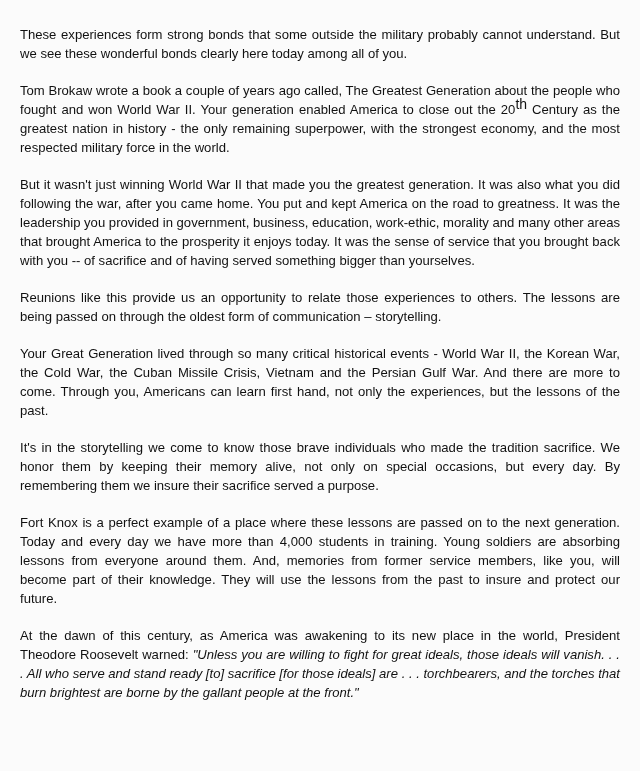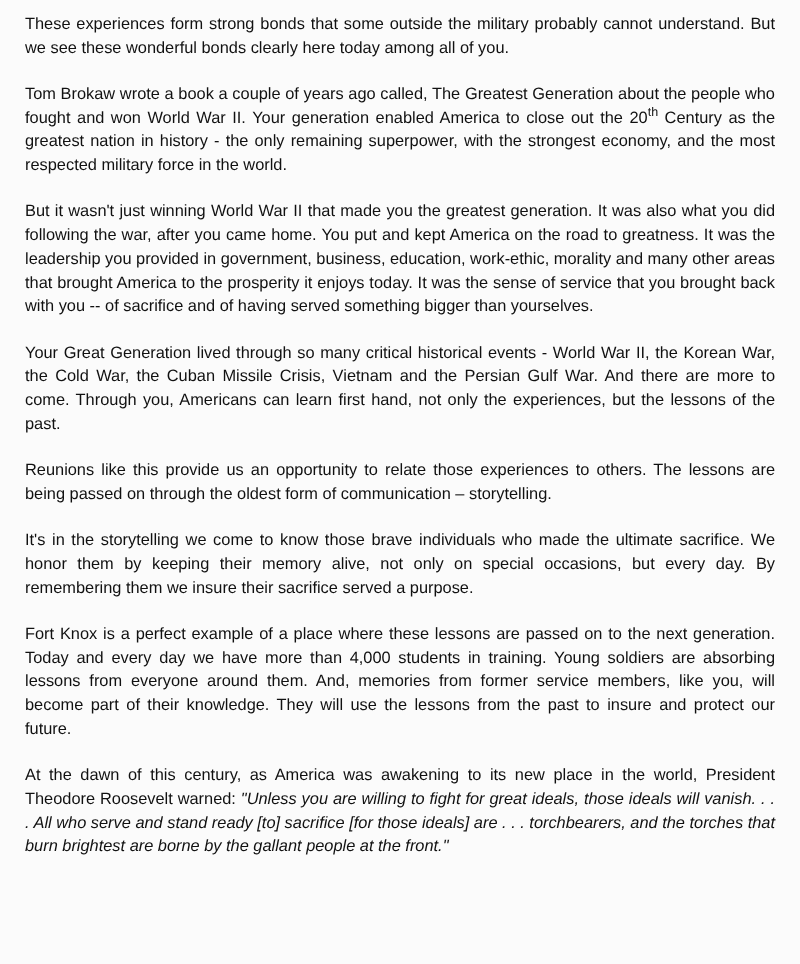--- a/index.html
+++ b/index.html
@@ -18,42 +18,42 @@
       height: 771px;
       background: #fbfbfb;
       color: #111;
       font-family: "Liberation Sans", sans-serif;
       font-size: 13.1px;
       line-height: 19px;
       box-sizing: border-box;
       padding: 9px 20px 0 20px;
     }
     .para {
-      margin: 0 0 18px 0;
+      margin: 16px 0 18px 0;
       text-align: justify;
       text-align-last: left;
     }
     .u { }
-    sup { font-size: 10px; line-height: 0; vertical-align: 5px; }
+    sup { font-size: 14px; line-height: 0; vertical-align: 5px; }
     .quote { font-style: italic; }
   </style>
 </head>
 <body>
 
 <div class="page">
   <p class="para">These experiences form strong bonds that some outside the military probably cannot understand. But we see these wonderful bonds clearly here today among all of you.</p>
 
   <p class="para"><span>Tom Brokaw wrote a book a couple of years ago called, </span><span class="u">The Greatest Generation</span><span> about the people who fought and won World War II.  Your generation enabled America to close out the 20</span><sup>th</sup><span> Century as the greatest nation in history - the only remaining superpower, with the strongest economy, and the most respected military force in the world.</span></p>
 
   <p class="para">But it wasn't just winning World War II that made you the greatest generation.  It was also what you did following the war, after you came home.  You put and kept America on the road to greatness. It was the leadership you provided in government, business, education, work-ethic,  morality and many other areas that brought America to the prosperity it enjoys today.   It was the sense of service that you brought back with you -- of sacrifice and of having served something bigger than yourselves.</p>
 
+  <p class="para">Reunions like this provide us an opportunity to relate those experiences to others.  The lessons are being passed on through the oldest form of communication – storytelling.</p>
+
   <p class="para">Your Great Generation lived through so many critical historical events - World War II, the Korean War, the Cold War, the Cuban Missile Crisis, Vietnam and the Persian Gulf War.  And there are more to come.  Through you, Americans can learn first hand, not only the experiences, but the lessons of the past.</p>
 
-  <p class="para">Reunions like this provide us an opportunity to relate those experiences to others.  The lessons are being passed on through the oldest form of communication – storytelling.</p>
-
-  <p class="para">It's in the storytelling we come to know those brave individuals who made the ultimate sacrifice. We honor them by keeping their memory alive, not only on special occasions, but every day. By remembering them we insure their sacrifice served a purpose.</p>
+  <p class="para">It's in the storytelling we come to know those brave individuals who made the tradition sacrifice. We honor them by keeping their memory alive, not only on special occasions, but every day. By remembering them we insure their sacrifice served a purpose.</p>
 
   <p class="para">Fort Knox is a perfect example of a place where these lessons are passed on to the next generation.  Today and every day we have more than 4,000 students in training.  Young soldiers are absorbing lessons from everyone around them.   And, memories from former service members, like you, will become part of their knowledge.  They will use the lessons from the past to insure and protect our future.</p>
 
   <p class="para"><span>At the dawn of this century, as America was awakening to its new place in the world, President Theodore Roosevelt warned: </span><span class="quote">"Unless you are willing to fight for great ideals, those ideals will vanish. . . . All who serve and stand ready [to] sacrifice [for those ideals] are . . . torchbearers, and the torches that burn brightest are borne by the gallant people at the front."</span></p>
 
 
 </div>
 
 </body></html>

